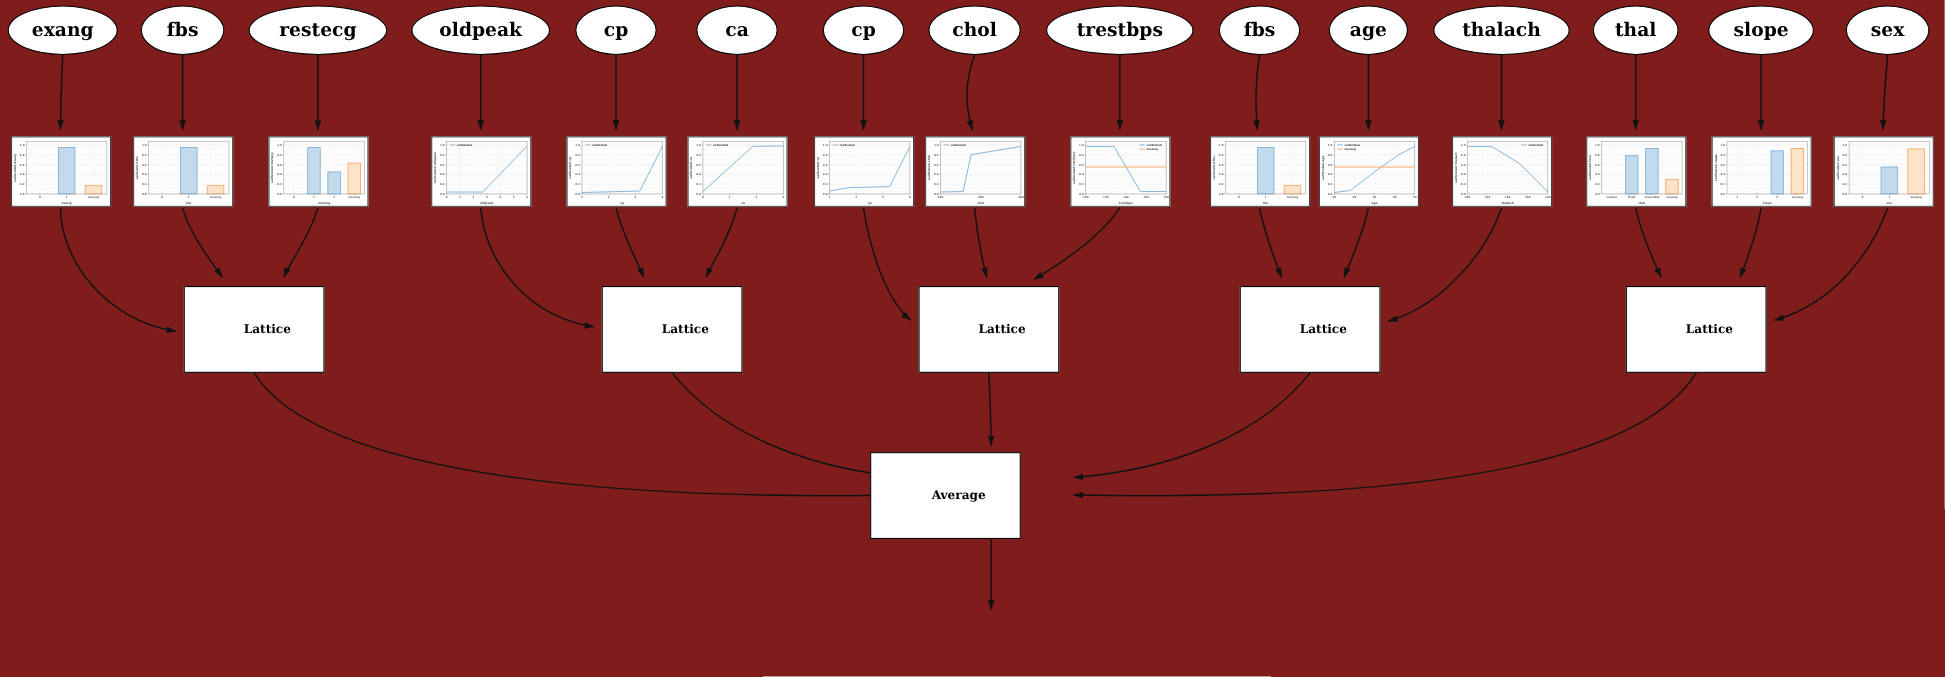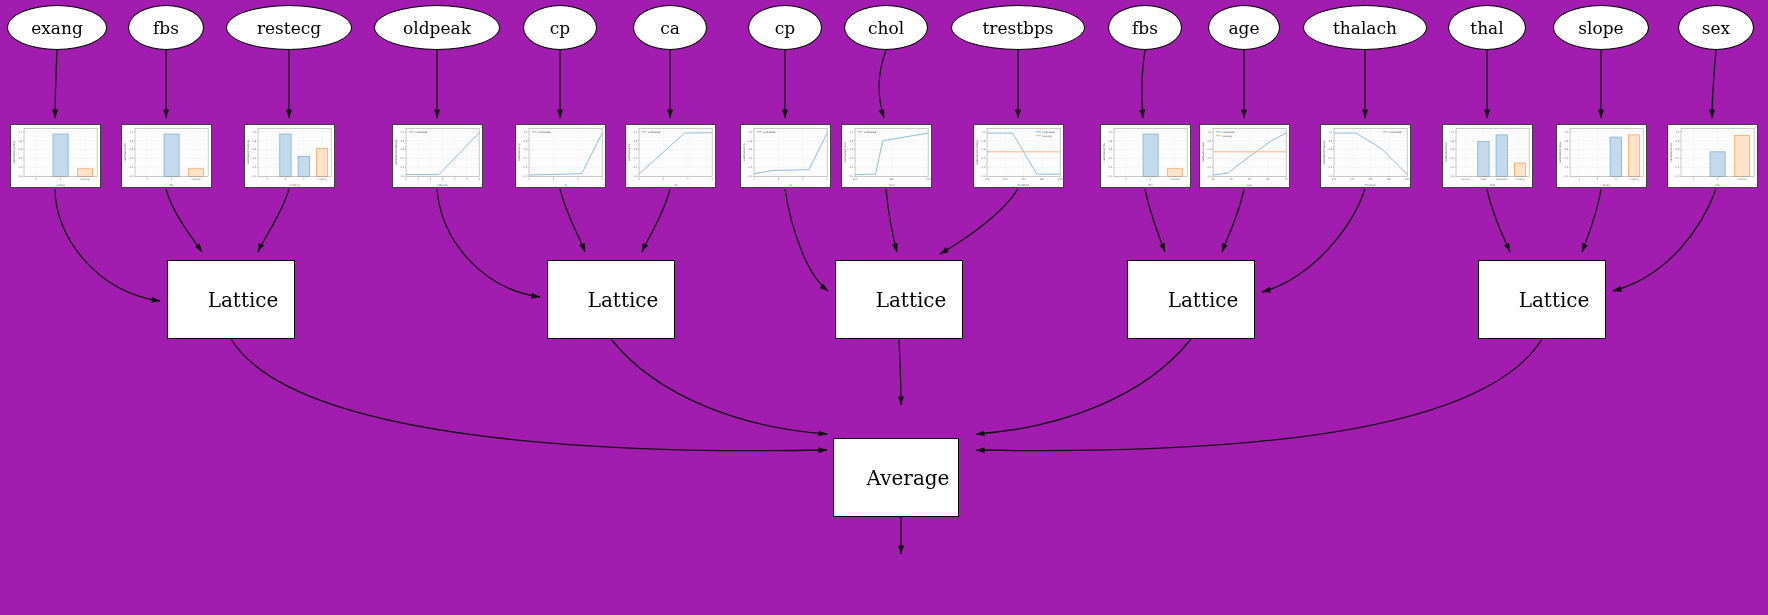--- a/index.html
+++ b/index.html
@@ -1,22 +1,22 @@
 <!DOCTYPE html>
 <html><head>
 <meta charset="utf-8">
 <style>
   html,body{margin:0;padding:0;background:#fff;}
-  .canvas{position:relative;width:1768px;height:615px;background:#a21caf;
-          font-family:"DejaVu Serif", serif;overflow:hidden;}
+  .canvas{position:relative;width:1768px;height:615px;background:#7f1d1d;
+          font-family:"DejaVu Serif", serif;overflow:hidden;font-weight:bold;}
   .edges{position:absolute;left:0;top:0;z-index:1;pointer-events:none;}
   .node{position:absolute;box-sizing:border-box;background:#fff;color:#000;
         display:flex;align-items:center;justify-content:center;z-index:2;}
   .ellipse{border:1.4px solid #000;border-radius:50%;font-size:17px;}
-  .rect{border:1.4px solid #000;font-size:20px;padding-left:24px;}
+  .rect{border:1.4px solid #000;font-size:11px;padding-left:24px;}
   .chart{position:absolute;box-sizing:border-box;border:1.5px solid #3f3f3f;
          background:#fff;z-index:2;}
   .chart svg{display:block;width:100%;height:100%;font-family:"DejaVu Sans", sans-serif;}
 </style>
 </head>
 <body>
 
 <div class="canvas">
 
   <svg class="edges" width="1768" height="615" viewBox="0 0 1768 615" xmlns="http://www.w3.org/2000/svg">
@@ -759,17 +759,17 @@
   <div class="node rect" style="left:835px;top:260px;width:128px;height:79px;">
       <span>Lattice</span>
     </div>
   <div class="node rect" style="left:1127px;top:260px;width:128px;height:79px;">
       <span>Lattice</span>
     </div>
   <div class="node rect" style="left:1478px;top:260px;width:128px;height:79px;">
       <span>Lattice</span>
     </div>
 
-  <div class="node rect" style="left:833px;top:411px;width:126px;height:79px;margin-top:27px;">
+  <div class="node rect" style="left:791px;top:411px;width:137px;height:79px;">
       <span>Average</span>
     </div>
 
 </div>
 
 </body></html>

